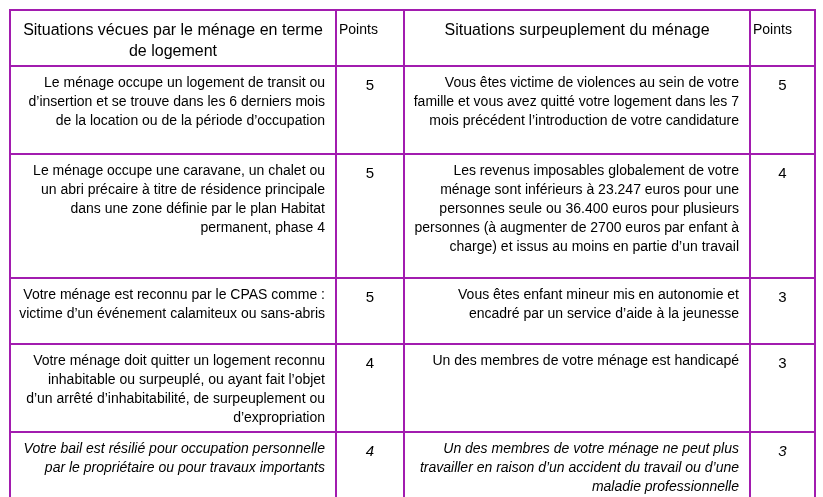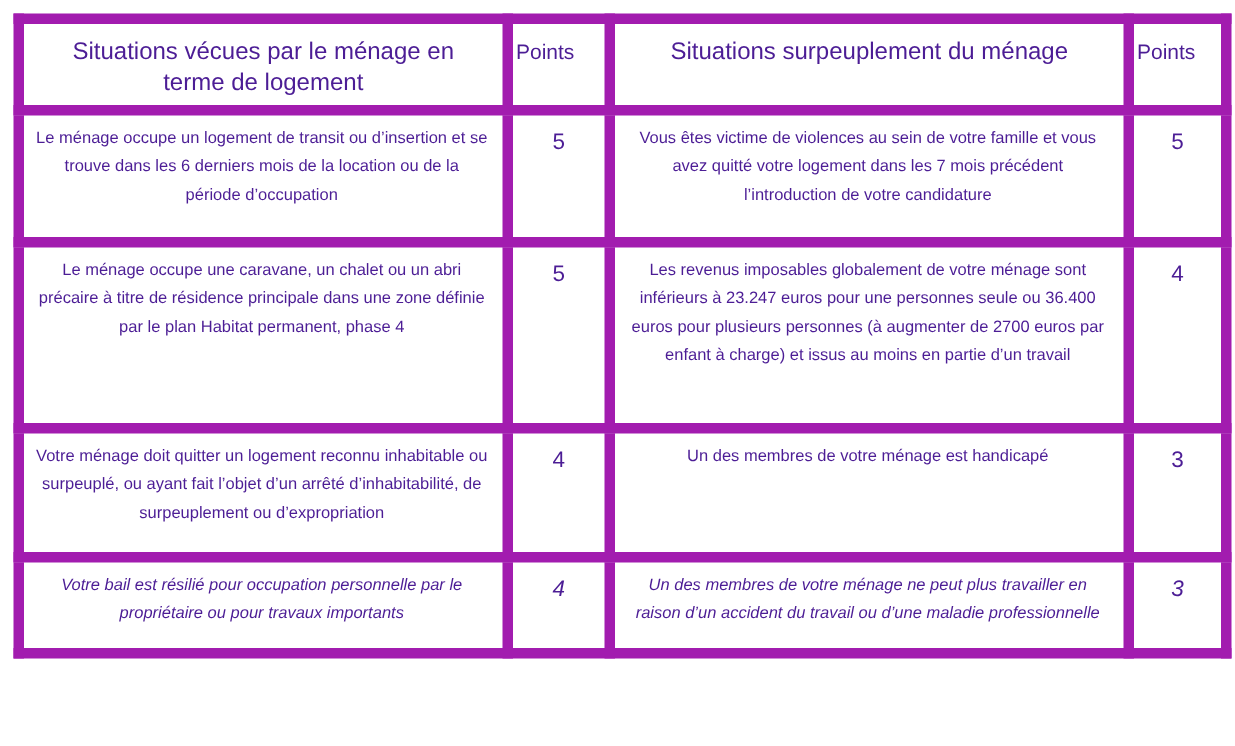--- a/index.html
+++ b/index.html
@@ -17,23 +17,23 @@
   table.points-table {
     position: absolute;
     left: 9px;
     top: 9px;
     width: 805px;
     border-collapse: collapse;
     table-layout: fixed;
   }
   table.points-table th,
   table.points-table td {
-    border: 7px solid #a21caf;
+    border: 2px solid #a21caf;
     vertical-align: top;
-    color: #4c1d95;
+    color: #000000;
     background: #ffffff;
   }
   col.c-situation-left  { width: 326px; }
   col.c-points-left     { width: 68px;  }
   col.c-situation-right { width: 346px; }
   col.c-points-right    { width: 65px;  }
 
   tr.header-row { height: 56px; }
   th.situation-header {
     font-size: 16px;
@@ -43,24 +43,24 @@
     padding: 8px 10px 4px 10px;
   }
   th.points-header {
     font-size: 14px;
     font-weight: normal;
     text-align: left;
     line-height: 18px;
     padding: 9px 2px 4px 2px;
   }
   td.situation-cell {
-    font-size: 11px;
+    font-size: 14px;
     line-height: 19px;
     padding: 6px 10px 4px 8px;
-    text-align: center;
+    text-align: right;
   }
   td.points-cell {
     font-size: 15px;
     line-height: 19px;
     text-align: center;
     padding-top: 8px;
   }
   tr.row-1 { height: 88px; }
   tr.row-2 { height: 124px; }
   tr.row-3 { height: 66px; }
@@ -91,20 +91,26 @@
       <td class="points-cell">5</td>
       <td class="situation-cell">Vous êtes victime de violences au sein de votre famille et vous avez quitté votre logement dans les 7 mois précédent l’introduction de votre candidature</td>
       <td class="points-cell">5</td>
     </tr>
     <tr class="row-2">
       <td class="situation-cell">Le ménage occupe une caravane, un chalet ou un abri précaire à titre de résidence principale dans une zone définie par le plan Habitat permanent, phase 4</td>
       <td class="points-cell">5</td>
       <td class="situation-cell">Les revenus imposables globalement de votre ménage sont inférieurs à 23.247 euros pour une personnes seule ou 36.400 euros pour plusieurs personnes (à augmenter de 2700 euros par enfant à charge) et issus au moins en partie d’un travail</td>
       <td class="points-cell">4</td>
     </tr>
+    <tr class="row-3">
+      <td class="situation-cell">Votre ménage est reconnu par le CPAS comme : victime d’un événement calamiteux ou sans-abris</td>
+      <td class="points-cell">5</td>
+      <td class="situation-cell">Vous êtes enfant mineur mis en autonomie et encadré par un service d’aide à la jeunesse</td>
+      <td class="points-cell">3</td>
+    </tr>
     <tr class="row-4">
       <td class="situation-cell">Votre ménage doit quitter un logement reconnu inhabitable ou surpeuplé, ou ayant fait l’objet d’un arrêté d’inhabitabilité, de surpeuplement ou d’expropriation</td>
       <td class="points-cell">4</td>
       <td class="situation-cell">Un des membres de votre ménage est handicapé</td>
       <td class="points-cell">3</td>
     </tr>
     <tr class="row-5">
       <td class="situation-cell">Votre bail est résilié pour occupation personnelle par le propriétaire ou pour travaux importants</td>
       <td class="points-cell">4</td>
       <td class="situation-cell">Un des membres de votre ménage ne peut plus travailler en raison d’un accident du travail ou d’une maladie professionnelle</td>

